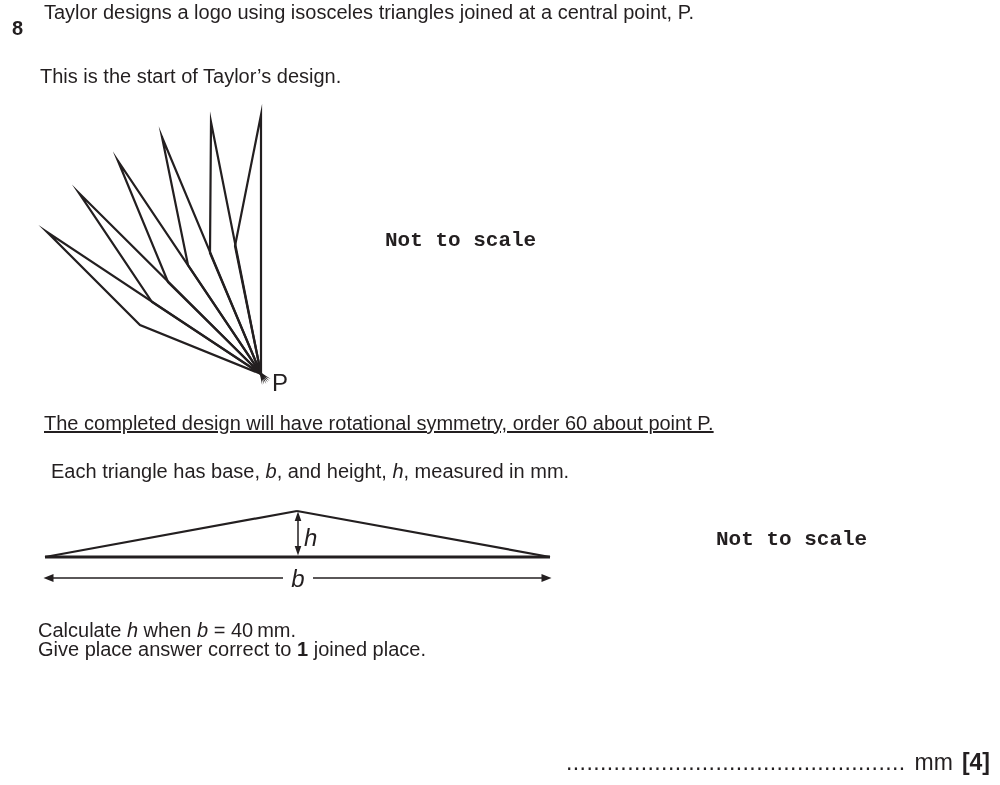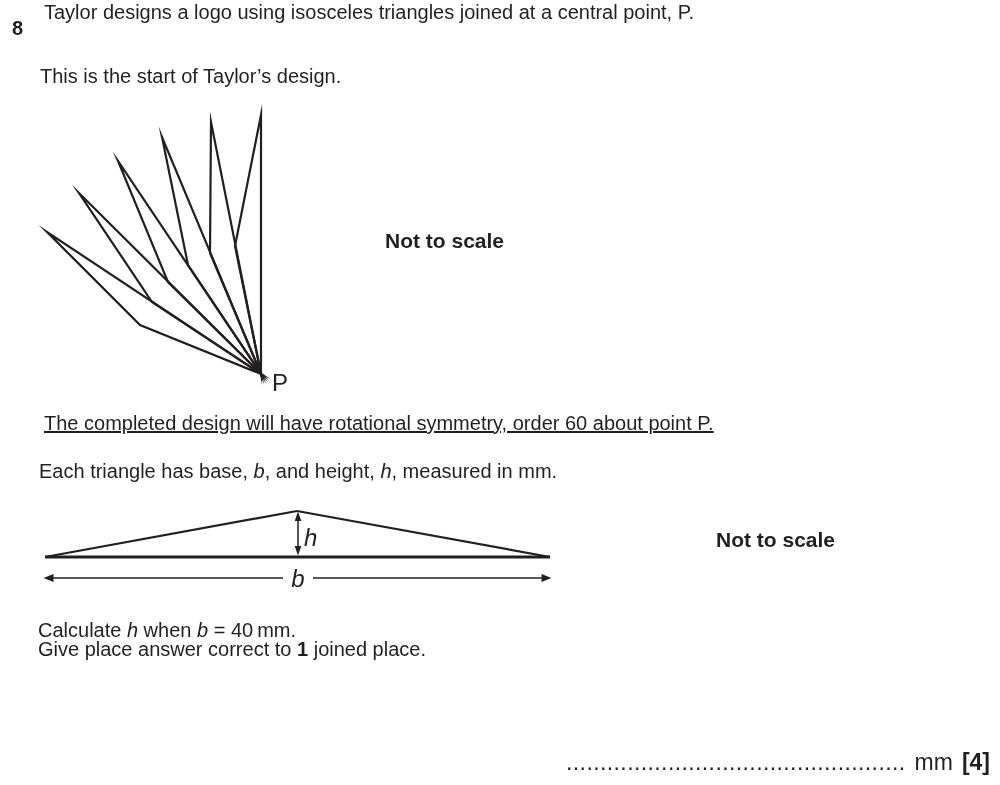--- a/index.html
+++ b/index.html
@@ -19,20 +19,21 @@
     line-height: 24px;
     color: #231f20;
   }
   .bold { font-weight: bold; }
   .nts {
     position: absolute;
     white-space: nowrap;
     font-size: 21px;
     font-weight: bold;
     color: #231f20;
+    font-family: Liberation Mono, monospace;
   }
   .var { font-style: italic; }
   svg { position: absolute; overflow: visible; }
   svg text { font-family: "Liberation Sans", sans-serif; fill: #231f20; }
   .fig-label { font-size: 24px; font-style: italic; }
   .point-label { font-size: 24px; }
   .answer-row {
     position: absolute;
     top: 749px;
     right: 10px;
@@ -63,21 +64,21 @@
       <polygon points="261,374 211,122 210,253"></polygon>
       <polygon points="261,374 261,115 235,246"></polygon>
     </g>
     <text class="point-label" x="272" y="391">P</text>
   </svg>
 
   <div class="nts" style="left:385px; top:229px;">Not to scale</div>
 
   <div class="line" style="left:44px; top:411px;text-decoration:underline;">The completed design will have rotational symmetry, order 60 about point P.</div>
 
-  <div class="line" style="left:39px; top:459px;">
+  <div class="line" style="left:51px; top:459px;">
     <span>Each triangle has base, </span><span class="var">b</span><span>, and height, </span><span class="var">h</span><span>, measured in mm.</span>
   </div>
 
   <svg style="left:30px; top:500px;" width="540" height="92" viewBox="30 500 540 92">
     <g stroke="#231f20" fill="none">
       <line x1="45" y1="557" x2="550" y2="557" stroke-width="3"></line>
       <line x1="45" y1="557" x2="297" y2="511" stroke-width="2.2"></line>
       <line x1="297" y1="511" x2="550" y2="557" stroke-width="2.2"></line>
       <line x1="298" y1="518" x2="298" y2="551" stroke-width="1.5"></line>
       <line x1="53" y1="578" x2="283" y2="578" stroke-width="1.5"></line>

